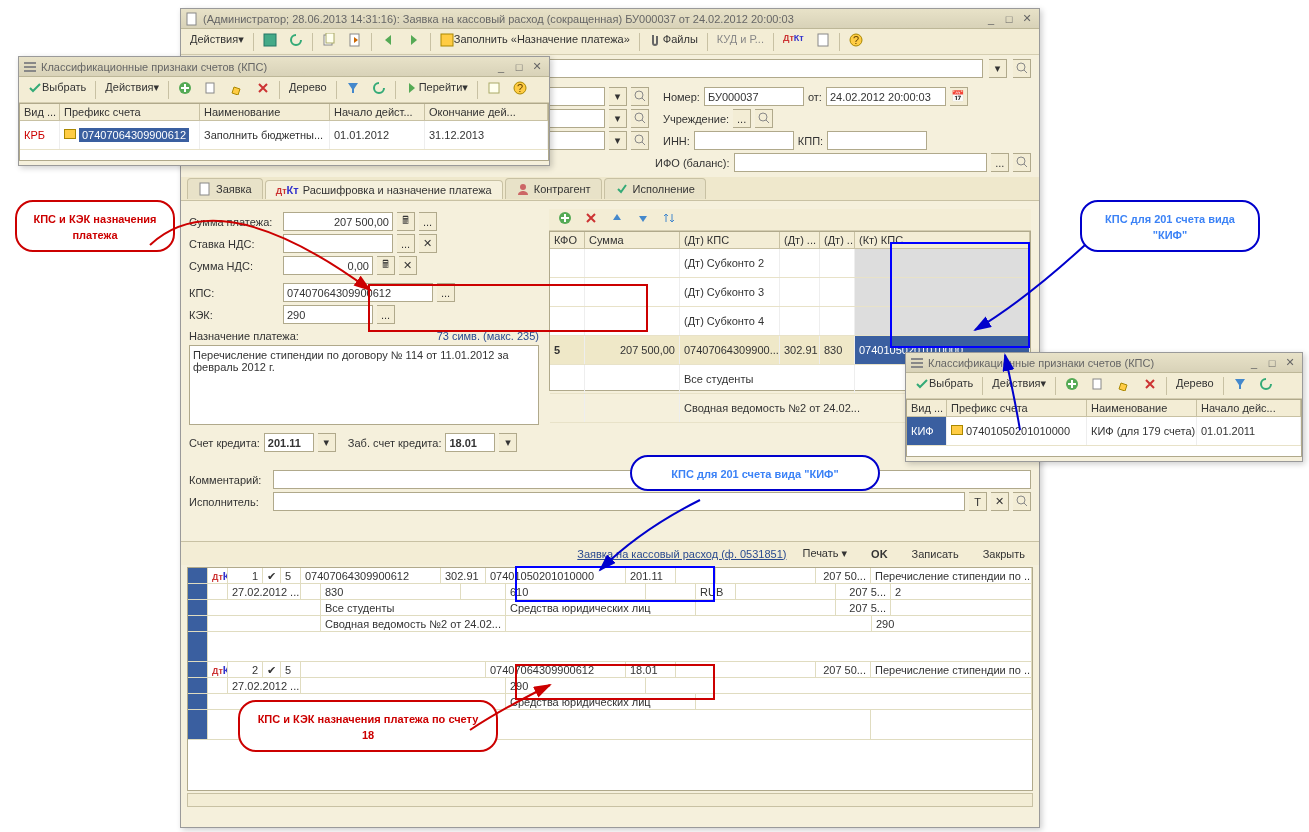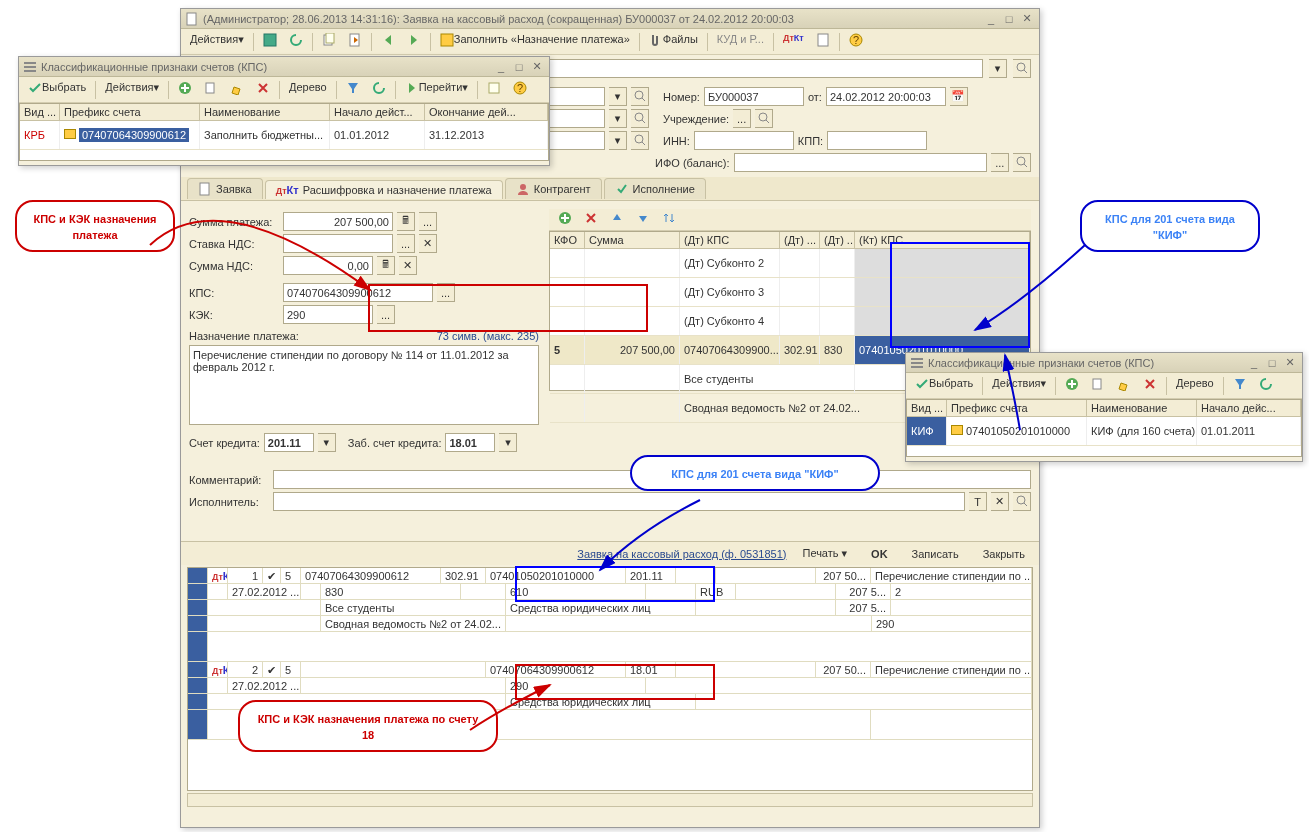--- a/index.html
+++ b/index.html
@@ -636,21 +636,21 @@
   <div class="grid" style="height:58px">
     <div class="grid-header">
       <div style="width:40px">Вид ...</div>
       <div style="width:140px">Префикс счета</div>
       <div style="width:110px">Наименование</div>
       <div style="flex:1">Начало дейс...</div>
     </div>
     <div class="grid-row">
       <div style="width:40px;background:#3a5fa0;color:#fff">КИФ</div>
       <div style="width:140px"><span style="display:inline-block;width:12px;height:10px;background:#fc4;border:1px solid #a80;margin-right:3px"></span><span>07401050201010000</span></div>
-      <div style="width:110px">КИФ (для 160 счета)</div>
+      <div style="width:110px">КИФ (для 179 счета)</div>
       <div style="flex:1">01.01.2011</div>
     </div>
   </div>
 </div>
 
 <div class="callout red" style="left:15px;top:200px;width:160px"><span>КПС и КЭК назначения платежа</span></div>
 <div class="callout blue" style="left:1080px;top:200px;width:180px"><span>КПС для 201 счета вида "КИФ"</span></div>
 <div class="callout blue" style="left:630px;top:455px;width:250px"><span>КПС для 201 счета вида "КИФ"</span></div>
 <div class="callout red" style="left:238px;top:700px;width:260px"><span>КПС и КЭК назначения платежа по счету 18</span></div>
 

